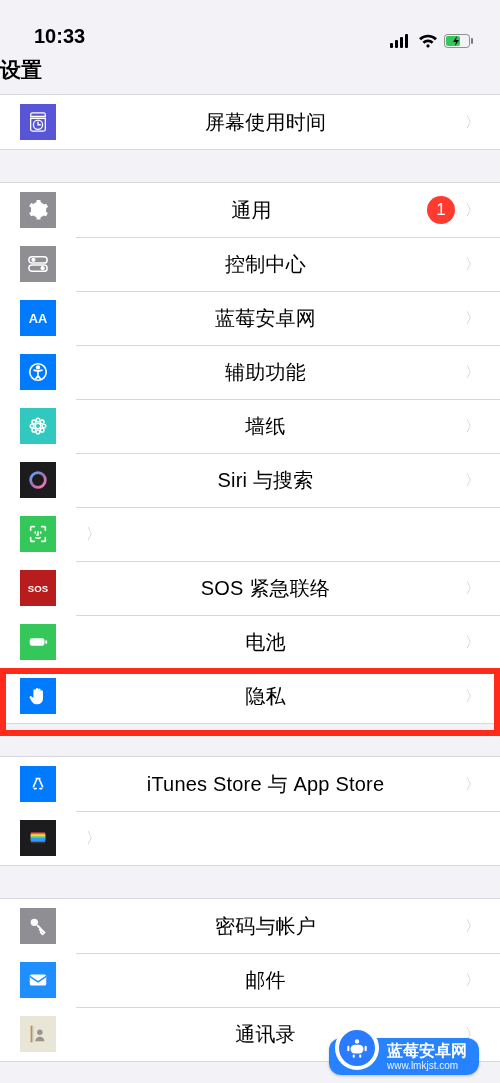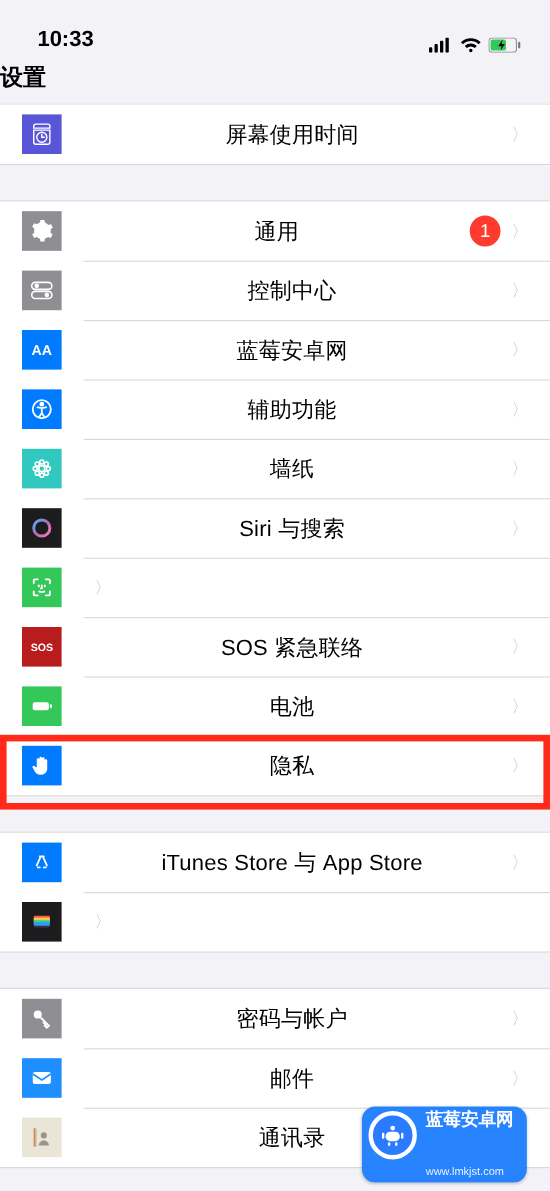--- a/index.html
+++ b/index.html
@@ -113,21 +113,21 @@
   border-radius: 50%;
   background: #2a7bff;
   display: flex;
   align-items: center;
   justify-content: center;
   margin-top: -18px;
   border: 4px solid #fff;
 }
 .wm-text { line-height: 1.1; }
 .wm-t1 { font-size: 16px; font-weight: 600; }
-.wm-t2 { font-size: 10px; opacity: 0.9; margin-top: 32px; }
+.wm-t2 { font-size: 10px; opacity: 0.9; }
 
 .bg-purple { background:#5856d6; }
 .bg-gray   { background:#8e8e93; }
 .bg-blue   { background:#007aff; }
 .bg-teal   { background:#30c8bf; }
 .bg-sos    { background:#b91c1c; }
 .bg-green  { background:#34c759; }
 .bg-siri   { background:#1c1c1e; }
 .bg-faceid { background:#34c759; }
 .bg-wallet { background:#1c1c1e; }

